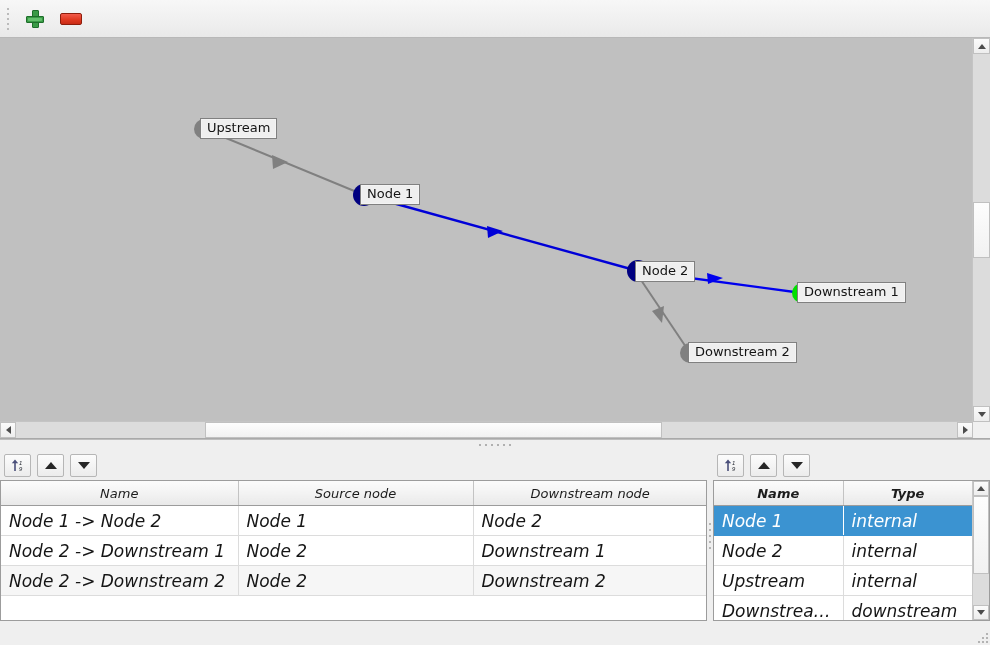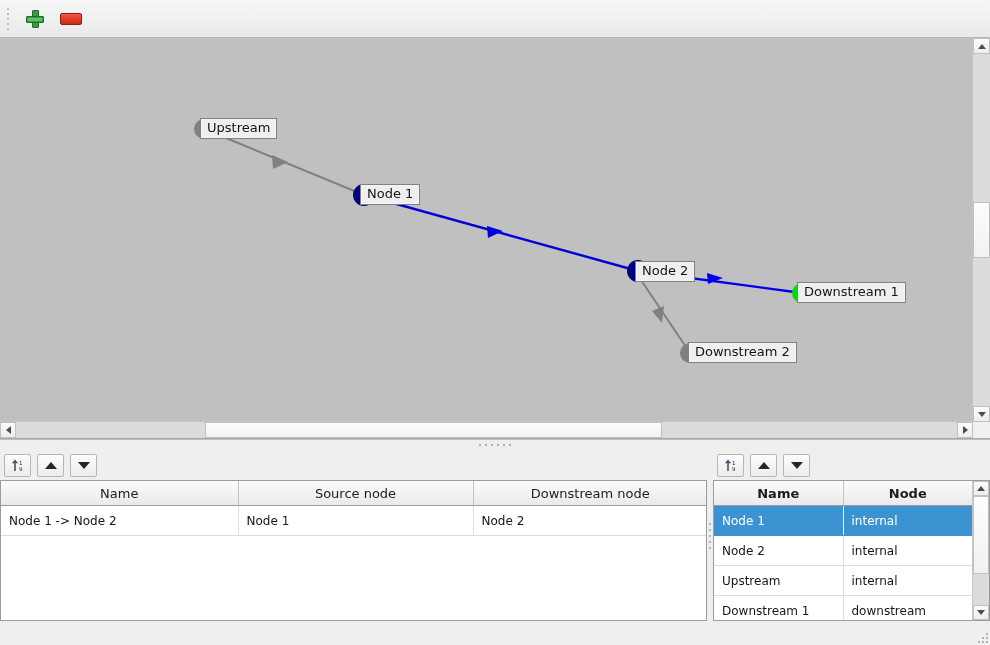--- a/index.html
+++ b/index.html
@@ -59,21 +59,21 @@
     border:1px solid #c0c0c0;box-sizing:border-box;cursor:pointer;}
   .sb-track{position:absolute;background:#dcdcdc;}
 
   
   .splitter{height:10px;min-height:10px;background:#efefef;border-top:1px solid #bdbdbd;
     display:flex;align-items:center;justify-content:center;cursor:row-resize;}
   .splitter i{display:block;width:2px;height:2px;background:#b0b0b0;margin:0 2px;}
 
   
   .tables{flex:1;display:flex;align-items:stretch;background:#efefef;min-height:0;}
-  .pane{display:flex;flex-direction:column;min-height:0;}
+  .pane{display:flex;flex-direction:column;min-height:0;font-style:italic;}
   .pane-left{width:707px;}
   .pane-right{flex:1;}
   .pane-split{width:6px;background:#efefef;display:flex;flex-direction:column;align-items:center;justify-content:center;cursor:col-resize;}
   .pane-split i{display:block;width:2px;height:2px;background:#b4b4b4;margin:2px 0;}
 
   .pane-toolbar{height:30px;min-height:30px;display:flex;align-items:center;padding-left:4px;gap:6px;}
   .sbtn{width:27px;height:23px;background:linear-gradient(to bottom,#fcfcfc,#ececec);
     border:1px solid #b6b6b6;border-radius:2px;display:flex;align-items:center;justify-content:center;cursor:pointer;box-sizing:border-box;}
   .tri-up{width:0;height:0;border-left:6px solid transparent;border-right:6px solid transparent;border-bottom:7px solid #262626;}
   .tri-down{width:0;height:0;border-left:6px solid transparent;border-right:6px solid transparent;border-top:7px solid #262626;}
@@ -84,21 +84,21 @@
   table{border-collapse:collapse;width:100%;table-layout:fixed;}
   th{
     background:linear-gradient(to bottom,#fbfbfb 0%,#f3f3f3 50%,#e9e9e9 100%);
     border-right:1px solid #c3c3c3;border-bottom:1px solid #9c9c9c;
     font-weight:normal;font-size:13px;color:#1c1c1c;height:24px;padding:0;text-align:center;
   }
   th:last-child{border-right:none;}
   .bold-head th{font-weight:bold;}
   td{
     height:29px;padding:0 0 0 8px;border-right:1px solid #dcdcdc;border-bottom:1px solid #dcdcdc;
-    font-size:12px;color:#151515;overflow:hidden;text-overflow:ellipsis;white-space:nowrap;
+    font-size:17px;color:#151515;overflow:hidden;text-overflow:ellipsis;white-space:nowrap;
   }
   td:last-child{border-right:none;}
   tr.alt td{background:#f6f6f6;}
   tr.sel td{background:#3b93d1;color:#ffffff;border-right-color:#3b93d1;border-bottom-color:#3b93d1;}
   tr.sel td:first-child{border-right:1px solid #ffffff;}
 
   .grid-vscroll{width:16px;background:#f0f0f0;border-left:1px solid #c8c8c8;position:relative;flex:0 0 16px;}
 
   .statusbar{height:24px;min-height:24px;background:#efefef;position:relative;}
   .grip{position:absolute;right:2px;bottom:2px;width:13px;height:13px;}
@@ -238,20 +238,30 @@
                 <th>Source node</th>
                 <th>Downstream node</th>
               </tr>
             </thead>
             <tbody>
               <tr>
                 <td>Node 1 -&gt; Node 2</td>
                 <td>Node 1</td>
                 <td>Node 2</td>
               </tr>
+              <tr>
+                <td>Node 2 -&gt; Downstream 1</td>
+                <td>Node 2</td>
+                <td>Downstream 1</td>
+              </tr>
+              <tr class="alt">
+                <td>Node 2 -&gt; Downstream 2</td>
+                <td>Node 2</td>
+                <td>Downstream 2</td>
+              </tr>
 
             </tbody>
           </table>
         </div>
       </div>
     </div>
 
     <div class="pane-split">
       <i></i>
         <i></i>
@@ -280,21 +290,21 @@
       <div class="grid-outer">
         <div class="grid">
           <table class="bold-head">
             <colgroup>
                 <col style="width:50%">
                 <col style="width:50%">
               </colgroup>
             <thead>
               <tr>
                 <th>Name</th>
-                <th>Node</th>
+                <th>Type</th>
               </tr>
             </thead>
             <tbody>
               <tr class="sel">
                 <td>Node 1</td>
                 <td>internal</td>
               </tr>
               <tr>
                 <td>Node 2</td>
                 <td>internal</td>

